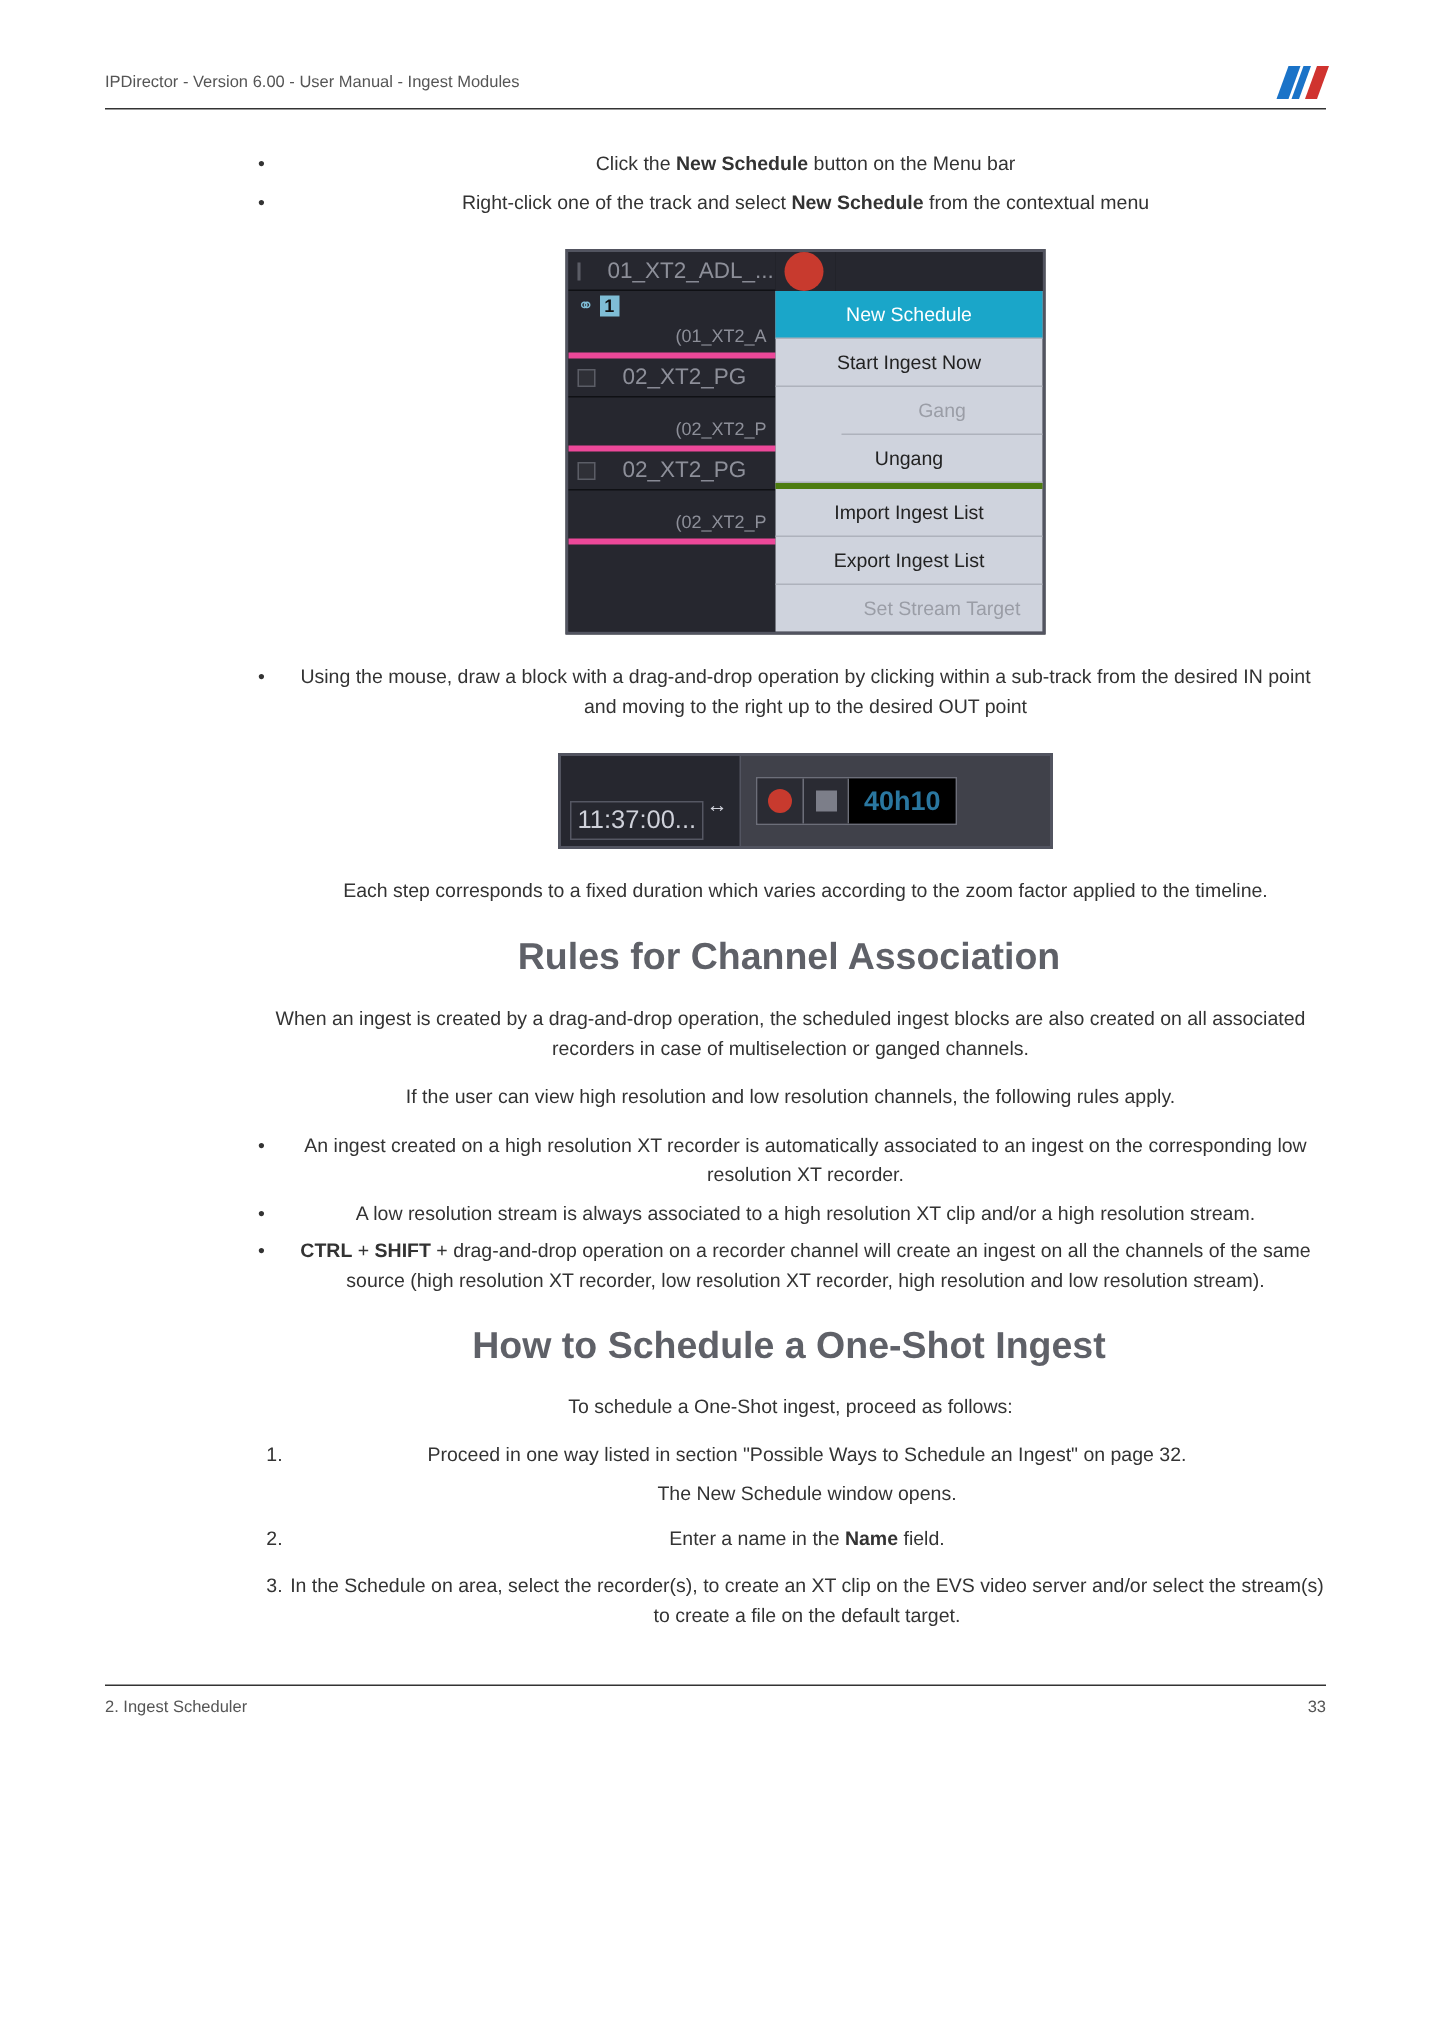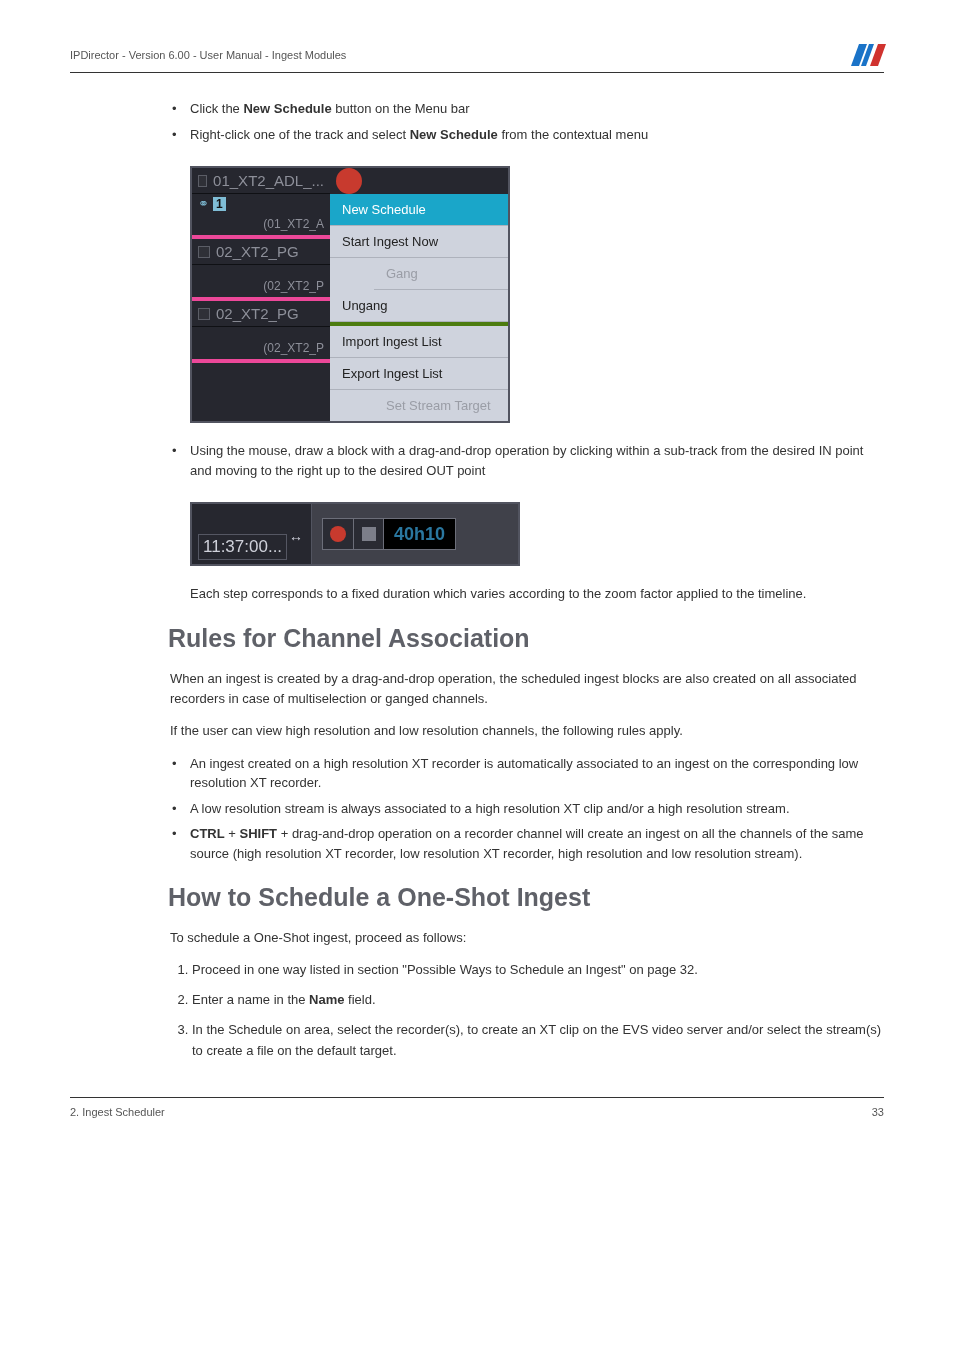--- a/index.html
+++ b/index.html
@@ -3,40 +3,40 @@
 <meta charset="utf-8">
 <style>
   * { box-sizing: border-box; }
   body {
     margin: 0;
     font-family: Arial, Helvetica, sans-serif;
     background: #fff;
     color: #333;
     width: 954px;
   }
-  .page { width: 954px; padding: 44px 70px 30px 70px; position: relative; }
+  .page { width: 954px; padding: 44px 70px 30px 70px; position: relative; text-align: center; }
   .header-bar {
     display: flex; justify-content: space-between; align-items: center;
     border-bottom: 1px solid #333; padding-bottom: 6px; margin-bottom: 26px;
   }
   .header-text { font-size: 11px; color: #555; }
   .evs-logo { display: flex; align-items: center; }
   .evs-bar-blue { width: 8px; height: 22px; background: #1a73c8; margin-right: 2px; transform: skewX(-20deg); }
   .evs-bar-blue2 { width: 5px; height: 22px; background: #1a73c8; margin-right: 2px; transform: skewX(-20deg); }
   .evs-bar-red { width: 8px; height: 22px; background: #d0332f; margin-right: 2px; transform: skewX(-20deg); display:inline-block;}
   .content { margin-left: 100px; }
   ul.bullets { list-style: none; padding: 0; margin: 0 0 14px 0; }
   ul.bullets > li { position: relative; padding-left: 20px; font-size: 13px; line-height: 1.5; margin-bottom: 6px; }
   ul.bullets > li::before { content: "•"; position: absolute; left: 2px; top: 0; color: #333; }
   .fig-box { margin: 8px 0 18px 20px; display: inline-block; }
   .sc { border: 2px solid #525460; background: #191a21; color: #bfc1c9; font-size: 0; }
   .row { display: flex; align-items: stretch; }
   .col-left { width: 138px; background: #26272f; }
   .col-right { width: 178px; background: #cfd3dd; color: #222; }
-  .track-header { display: flex; align-items: center; padding: 4px 6px; font-size: 15px; color: #8d8f99; border-bottom: 1px solid #0f1014; }
+  .track-header { display: flex; align-items: center; padding: 4px 6px; font-size: 15px; color: #8d8f99; border-bottom: 1px solid #0f1014; gap: 12px; }
   .track-header .sq { width: 12px; height: 12px; background: #2f3037; border: 1px solid #5b5d66; margin-right: 6px; }
   .rec-circle { width: 26px; height: 26px; border-radius: 50%; background: #c83a2e; margin-left: 6px; }
   .sub { display:flex; justify-content:flex-end; padding: 4px 6px; font-size: 12px; color: #8d8f99; border-bottom: 4px solid #ec4899; }
   .menu-item { font-size: 13px; padding: 8px 12px; border-bottom: 1px solid #aeb2bc; }
   .menu-item.sel { background: #1aa6c9; color: #fff; }
   .menu-item.dis { color: #9a9da6; margin-left: 44px; }
   .chain { display:flex; align-items:center; padding:2px 6px; }
   .chain-icon { color:#7fbdd6; font-size:13px; margin-right:4px;}
   .chain .num { background:#7fbdd6; color:#111; font-weight:bold; padding:0 3px; font-size:12px;}
   .tl-box { display:flex; border:2px solid #525460; background:#26272f; width: 330px; height: 64px; }
@@ -164,20 +164,21 @@
       <li>
         <b class="kw">CTRL</b><span> + </span><b class="kw">SHIFT</b><span> + drag-and-drop operation on a recorder channel will create an ingest on all the channels of the same source (high resolution XT recorder, low resolution XT recorder, high resolution and low resolution stream).</span>
       </li>
     </ul>
 
     <h2 class="section">How to Schedule a One-Shot Ingest</h2>
     <p class="body">To schedule a One-Shot ingest, proceed as follows:</p>
     <ol class="steps">
       <li>
         <span>Proceed in one way listed in section "Possible Ways to Schedule an Ingest" on page 32.</span>
+        <p>The New Schedule window opens.</p>
       </li>
       <li>
         <span>Enter a name in the </span><b class="kw">Name</b><span> field.</span>
       </li>
       <li>In the Schedule on area, select the recorder(s), to create an XT clip on the EVS video server and/or select the stream(s) to create a file on the default target.</li>
     </ol>
   </div>
 
   <div class="footer">
     <span>2. Ingest Scheduler</span>

